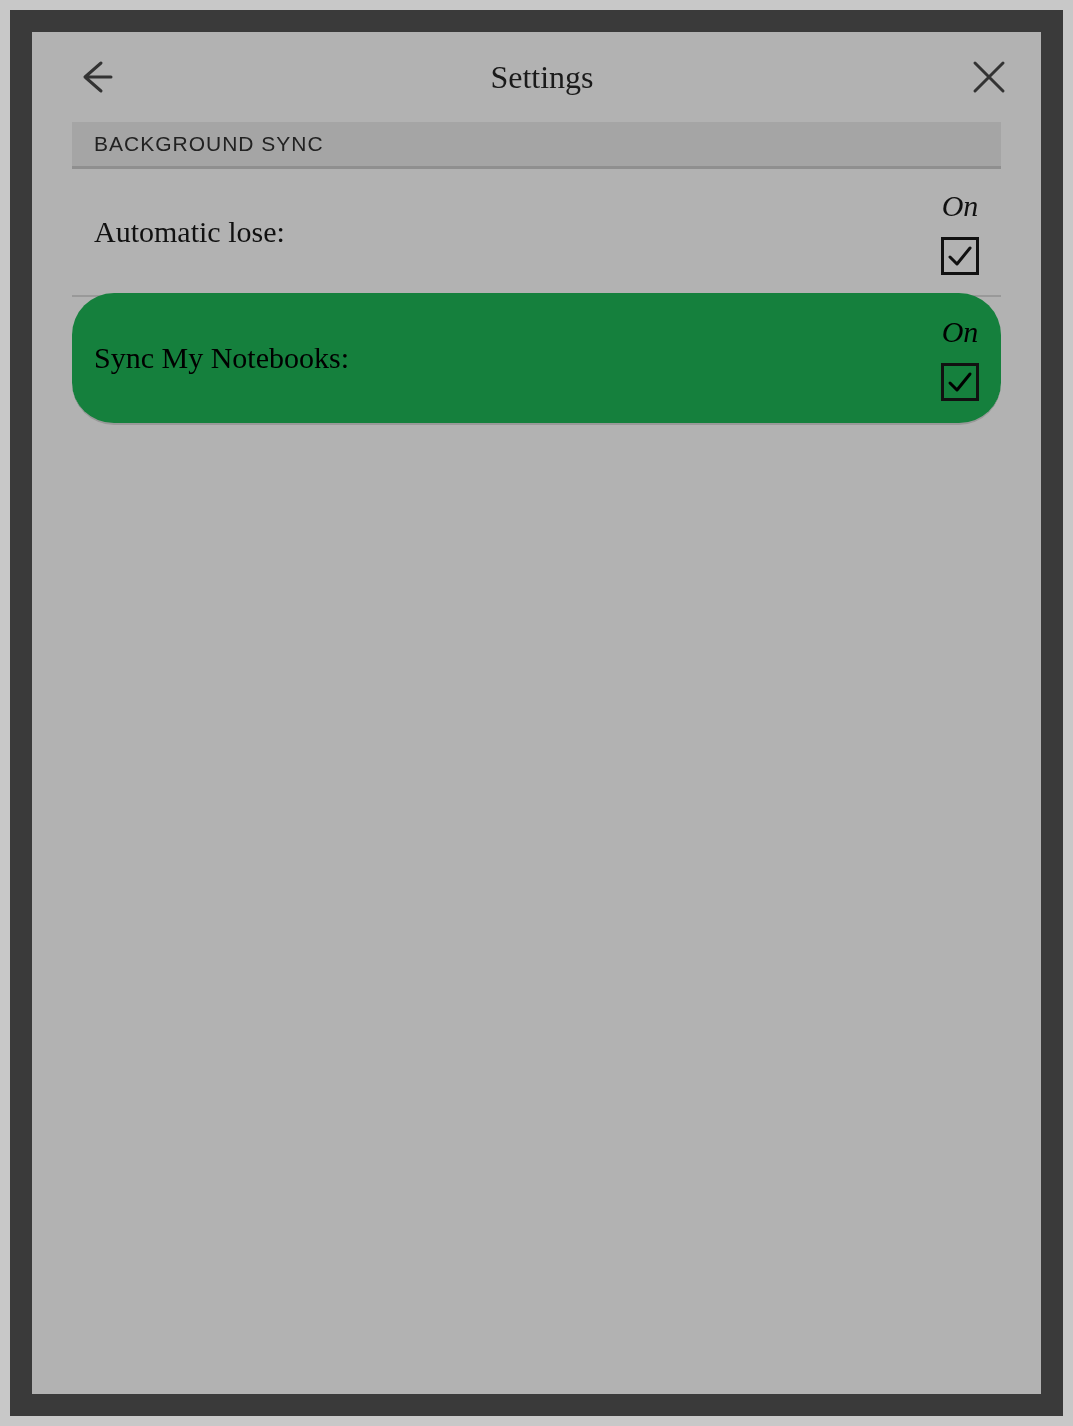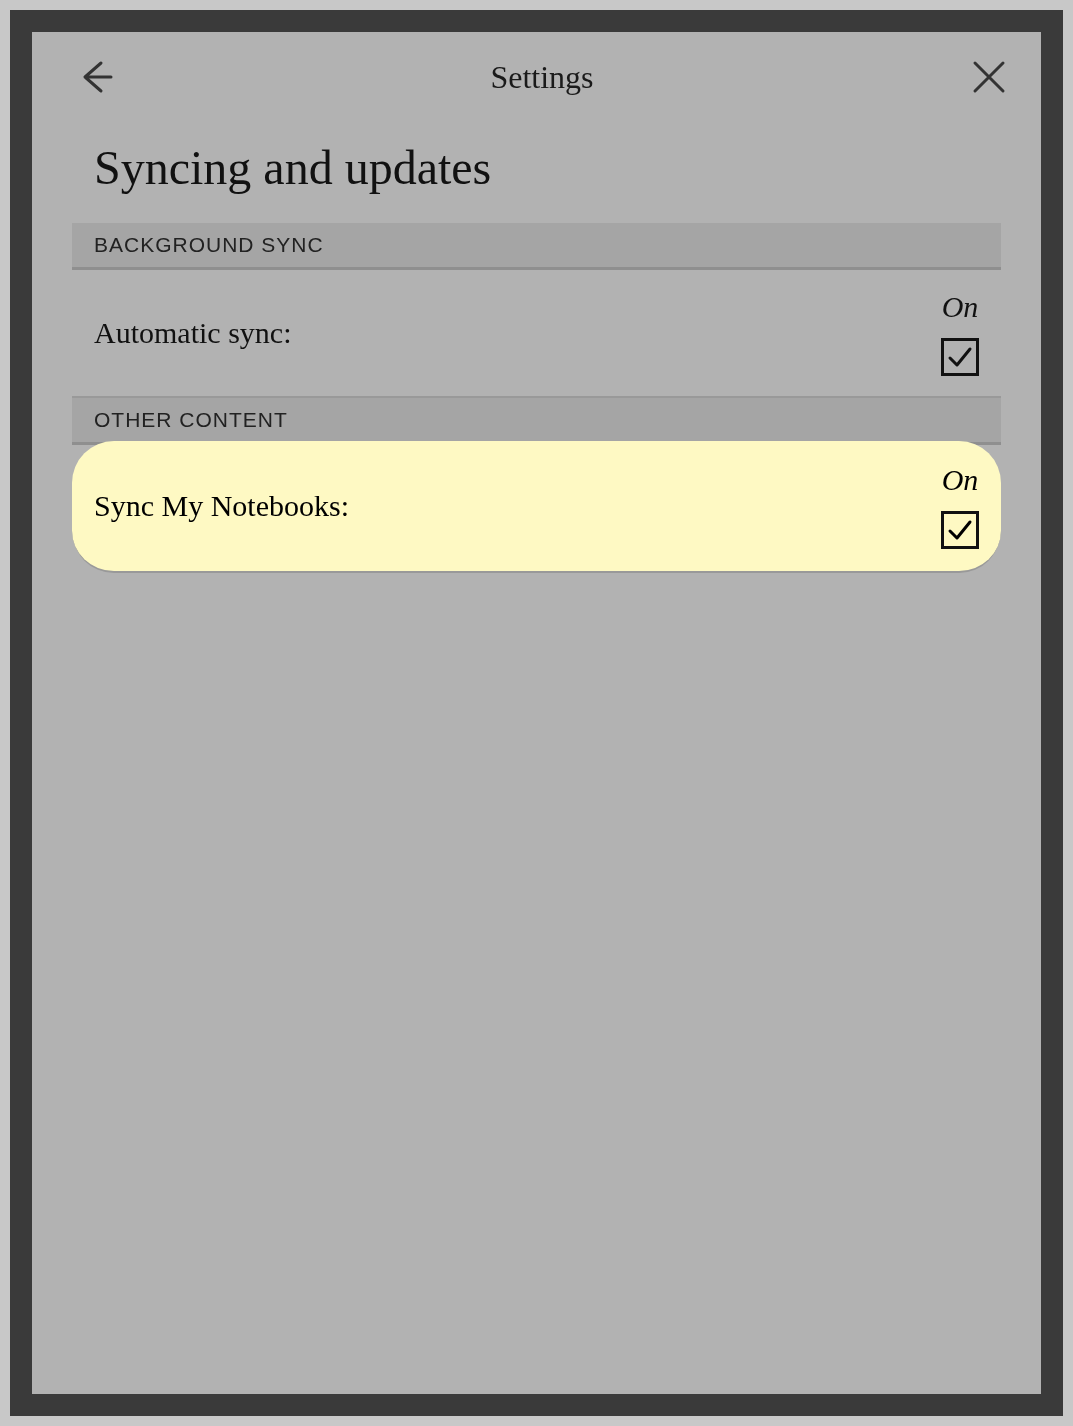--- a/index.html
+++ b/index.html
@@ -103,21 +103,21 @@
     .description {
       font-size: 29px;
       color: #111;
       font-family: Georgia, serif;
       padding: 24px 62px 36px 62px;
       line-height: 1.4;
     }
     .highlighted-row {
       position: relative;
       margin: 16px 40px;
-      background: #fef9c3;
+      background: #15803d;
       border-radius: 42px;
       padding: 22px 22px;
       display: flex;
       align-items: center;
       justify-content: space-between;
       font-size: 30px;
       color: #000;
       border-bottom: 2px solid #999;
       margin-top: -4px;
       z-index: 2;
@@ -139,39 +139,37 @@
         </svg>
       </div>
       <div class="topbar-center">Settings</div>
       <div class="icon-btn">
         <svg width="36" height="36" viewBox="0 0 36 36">
           <path d="M4 4 L32 32 M32 4 L4 32" stroke="#333" stroke-width="3" fill="none" stroke-linecap="round"></path>
         </svg>
       </div>
     </div>
 
-    <h1 class="page-title">Syncing and updates</h1>
 
     <div class="section-header">BACKGROUND SYNC</div>
 
     <div class="setting-row">
-      <span class="setting-label">Automatic sync:</span>
+      <span class="setting-label">Automatic lose:</span>
       <div class="setting-value-group">
         <span class="setting-value">On</span>
         <div class="checkbox">
           <svg width="28" height="28" viewBox="0 0 28 28">
             <path d="M4 15 L11 22 L24 6" stroke="#111" stroke-width="3" fill="none" stroke-linecap="round" stroke-linejoin="round"></path>
           </svg>
         </div>
       </div>
     </div>
 
 
 
-    <div class="section-header other">OTHER CONTENT</div>
 
     <div class="highlighted-row">
       <span class="setting-label">Sync My Notebooks:</span>
       <div class="setting-value-group">
         <span class="setting-value">On</span>
         <div class="checkbox">
           <svg width="28" height="28" viewBox="0 0 28 28">
             <path d="M4 15 L11 22 L24 6" stroke="#000" stroke-width="3" fill="none" stroke-linecap="round" stroke-linejoin="round"></path>
           </svg>
         </div>

